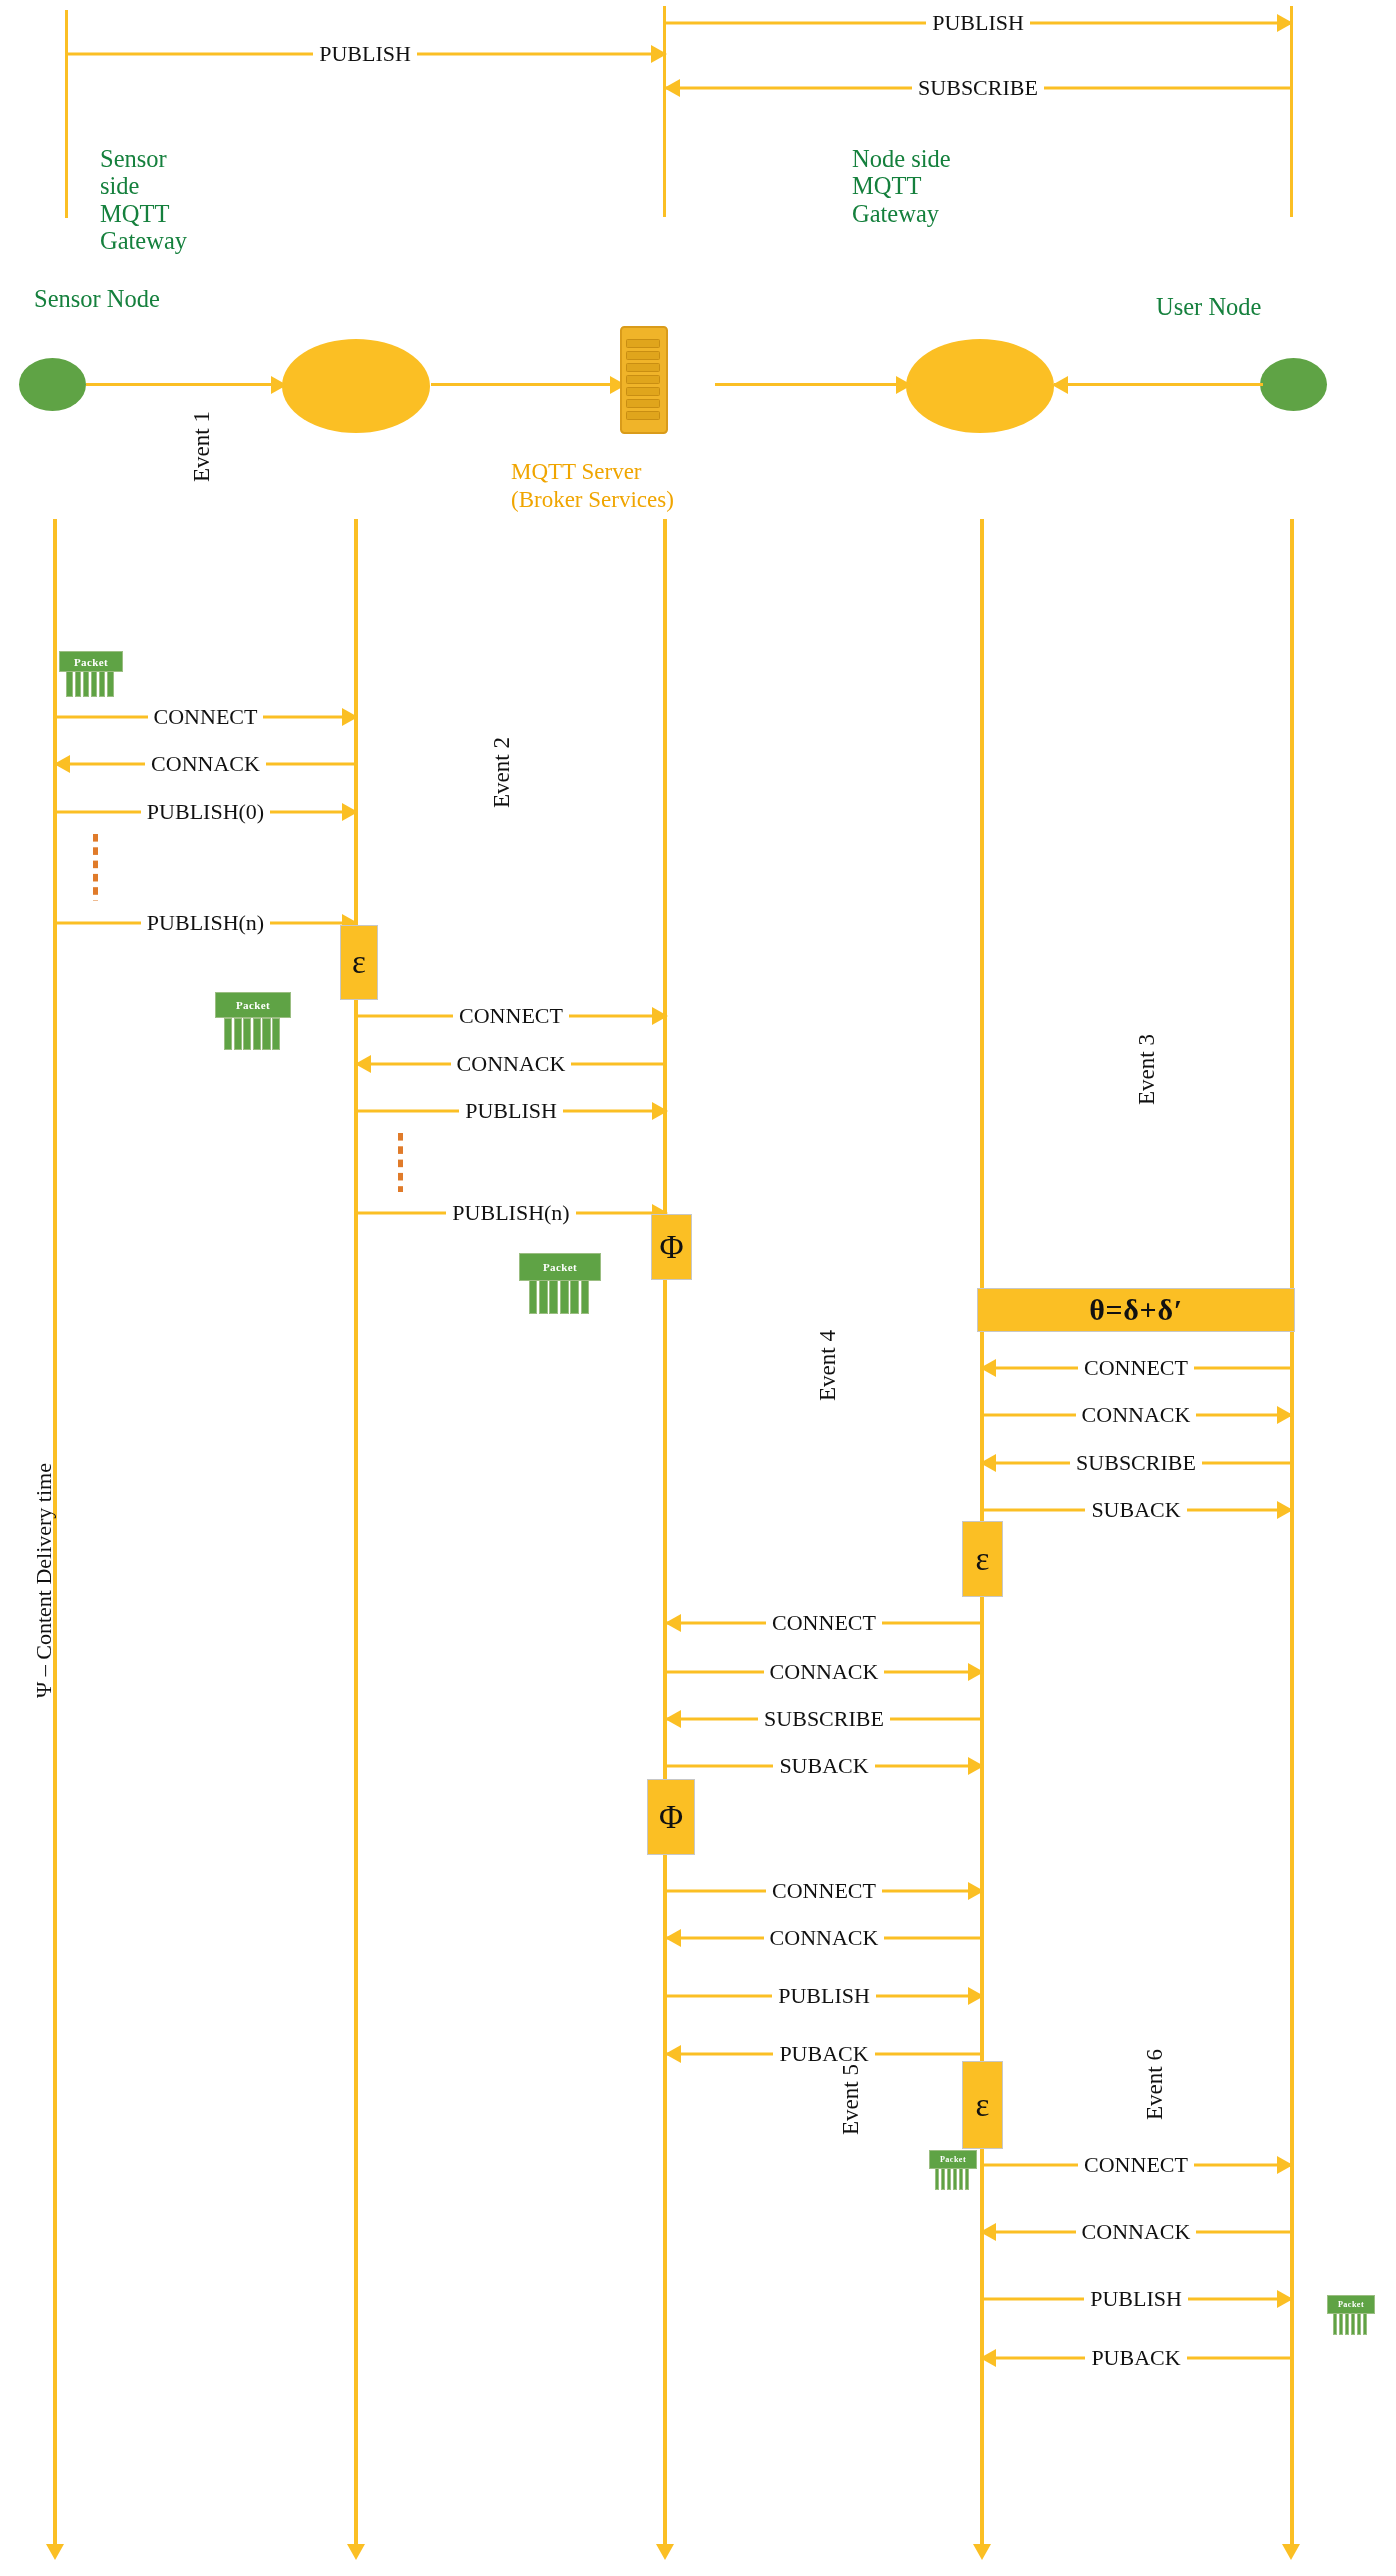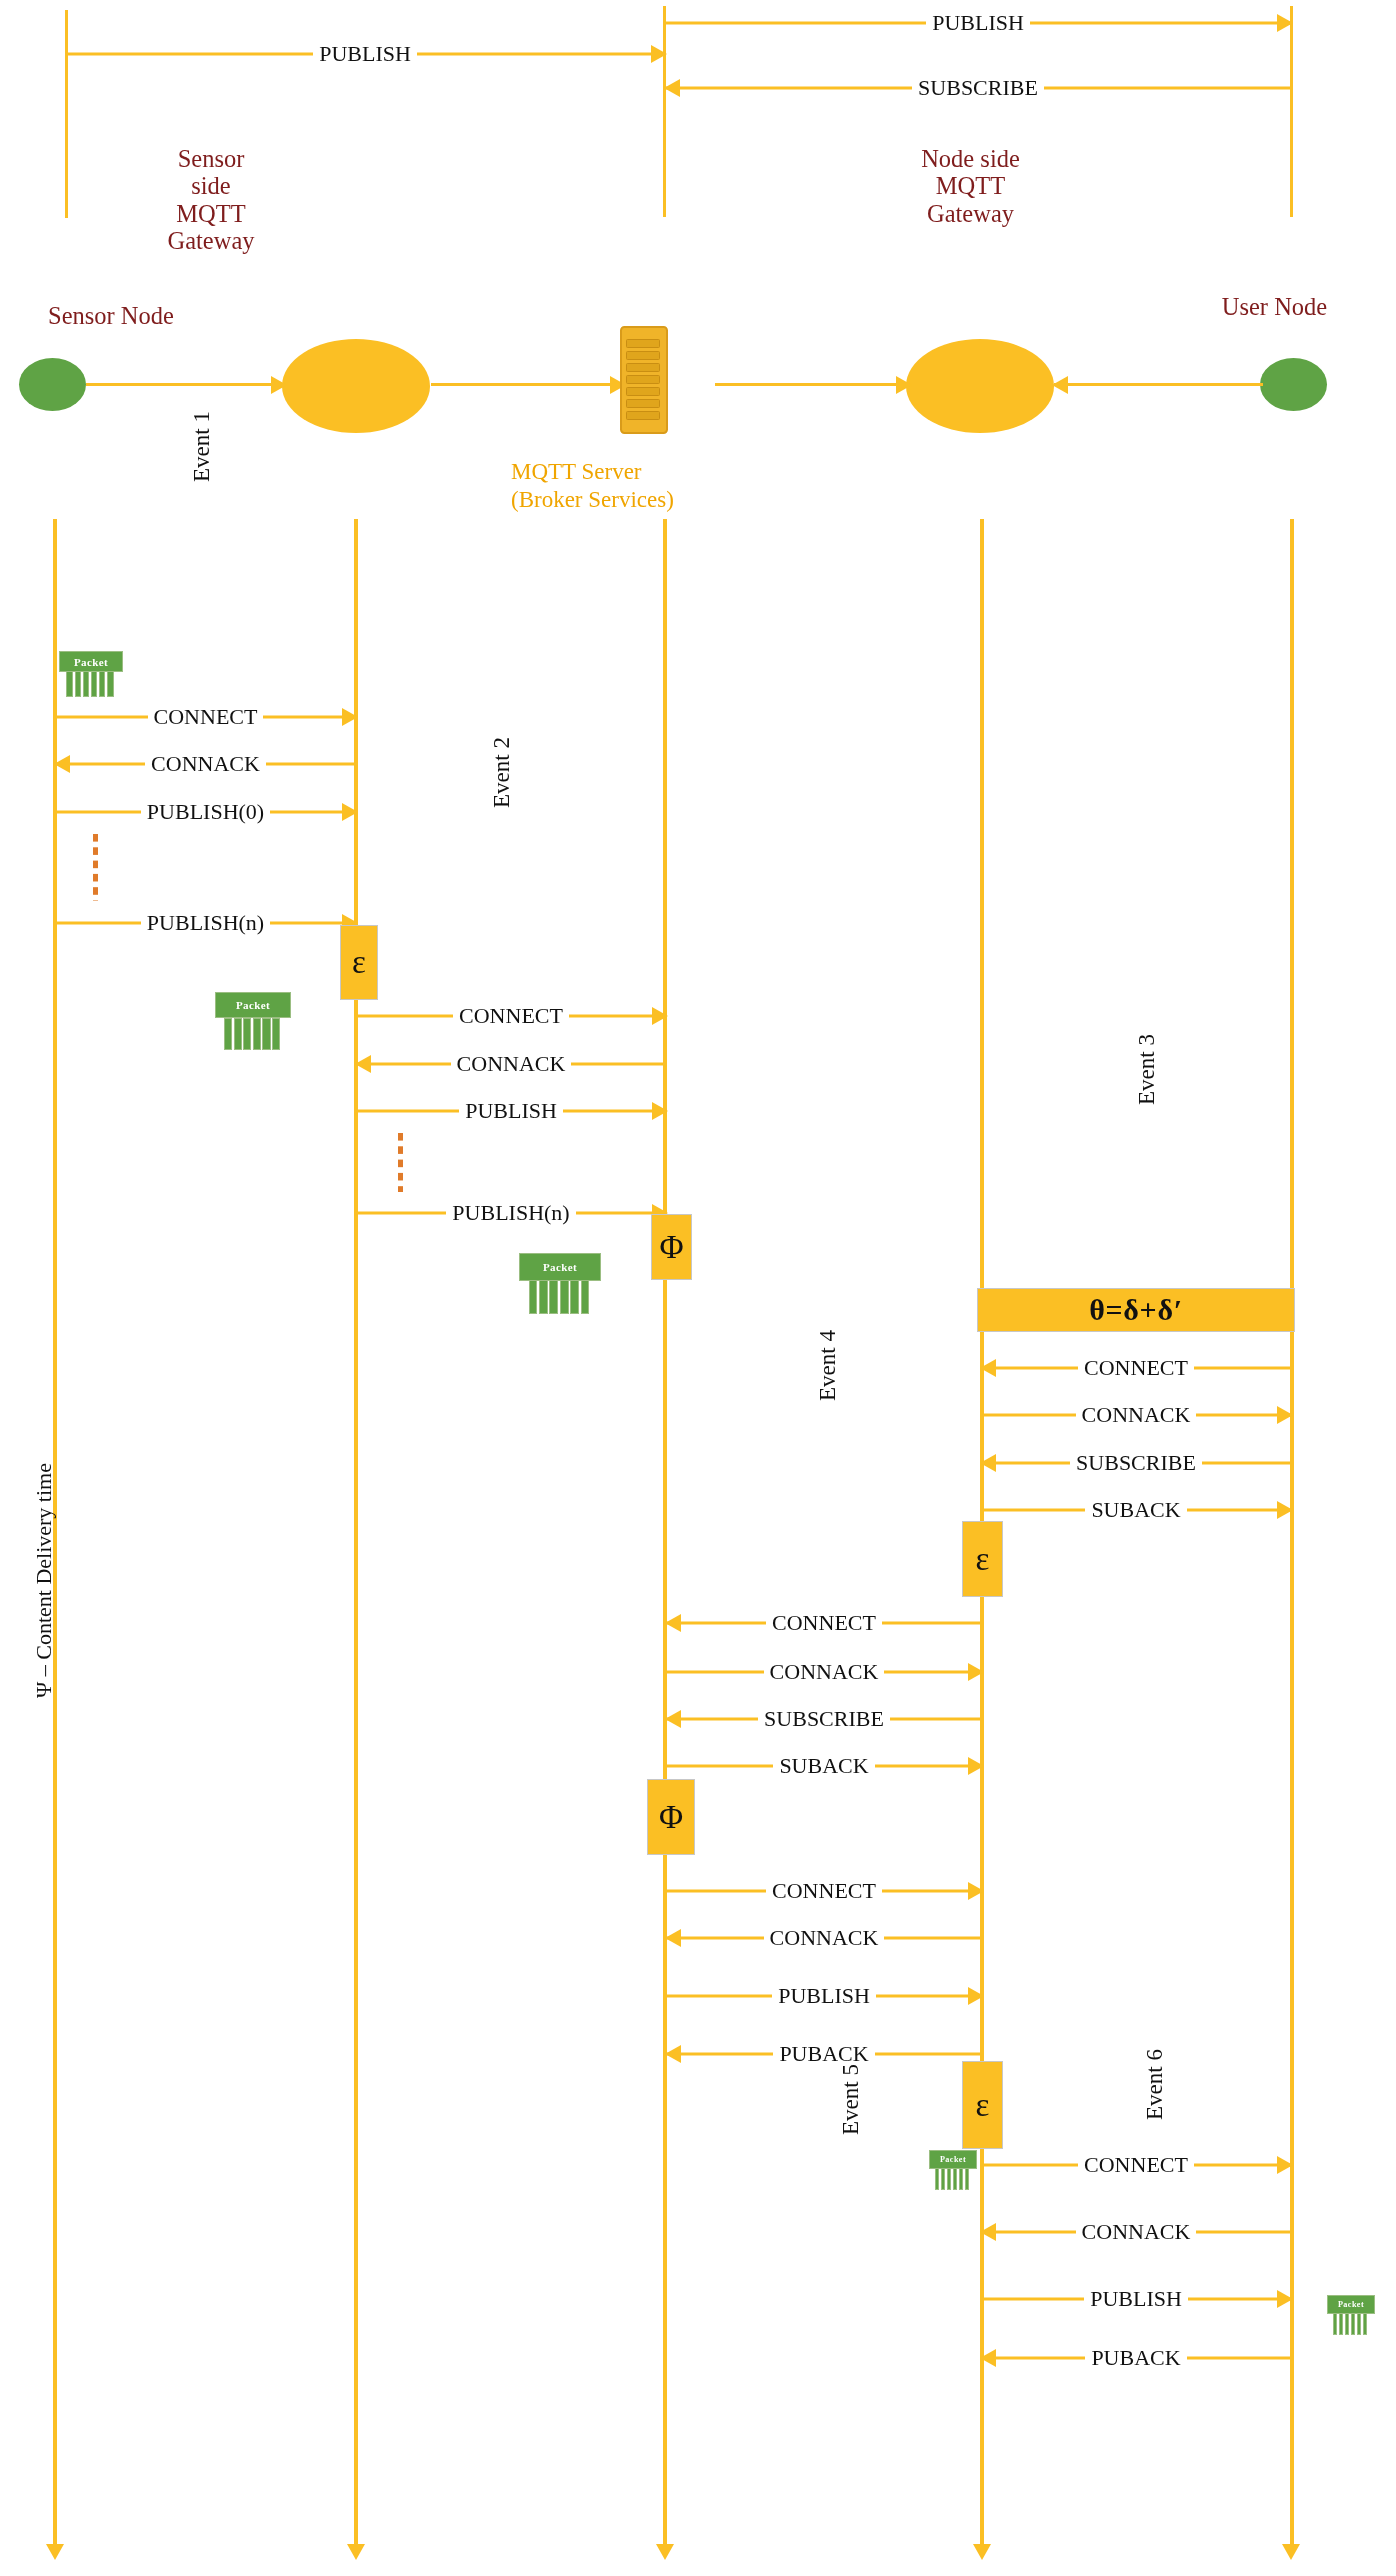--- a/index.html
+++ b/index.html
@@ -20,21 +20,21 @@
   .msg .lbl span{background:#fff;padding:0 6px;display:inline-block;}
 
   
   .hline{position:absolute;height:3px;background:#FBBF24;}
   .vline{position:absolute;width:3px;background:#FBBF24;}
 
   
   .ellipse{position:absolute;border-radius:50%;}
   .node-green{background:#5FA345;}
   .node-orange{background:#FBBF24;}
-  .node-label{position:absolute;text-align:center;font-size:24.5px;color:#7f1d1d;line-height:1.12;white-space:pre-line;}
+  .node-label{position:absolute;font-size:24.5px;color:#15803d;line-height:1.12;white-space:pre-line;}
 
   
   .server{position:absolute;}
   .server .body{position:absolute;left:0;top:0;width:100%;height:100%;
      background:#F0B429;border:2.2px solid #D99B1A;border-radius:4.4px;}
   .server .slot{position:absolute;left:14%;width:72%;height:6.7px;background:#E0A51C;border:1.5px solid #C98E12;border-radius:1.5px;}
   .srv-cap{position:absolute;text-align:left;font-size:23px;color:#F0A500;line-height:1.2;white-space:pre-line;}
 
   
   .packet{position:absolute;}
@@ -89,21 +89,21 @@
     <div class="head"></div>
     <div class="lbl"><span>PUBLISH</span></div>
   </div>
 
   <div class="msg left" style="left:665px; top:71px; width:626px;">
     <div class="line"></div>
     <div class="head"></div>
     <div class="lbl"><span>SUBSCRIBE</span></div>
   </div>
 
-  <div class="node-label" style="left:0px;   top:302px; width:222px;">Sensor Node</div>
+  <div class="node-label" style="left:0px;   top:285px; width:222px;padding-left:34px;">Sensor Node</div>
   <div class="node-label" style="left:100px; top:145px; width:222px;">Sensor
 side
 MQTT
 Gateway</div>
   <div class="node-label" style="left:852px;top:145px; width:237px;">Node side
 MQTT
 Gateway</div>
   <div class="node-label" style="left:1156px;top:285px; width:237px;margin-top:8px;">User Node</div>
 
   <div class="ellipse node-green" style="left:19px;  top:358px; width:67px;  height:53px;"></div>

